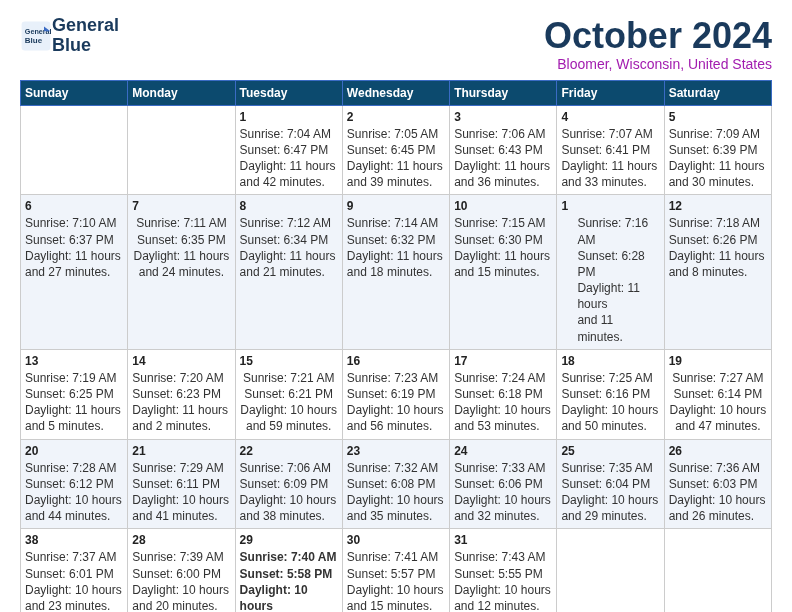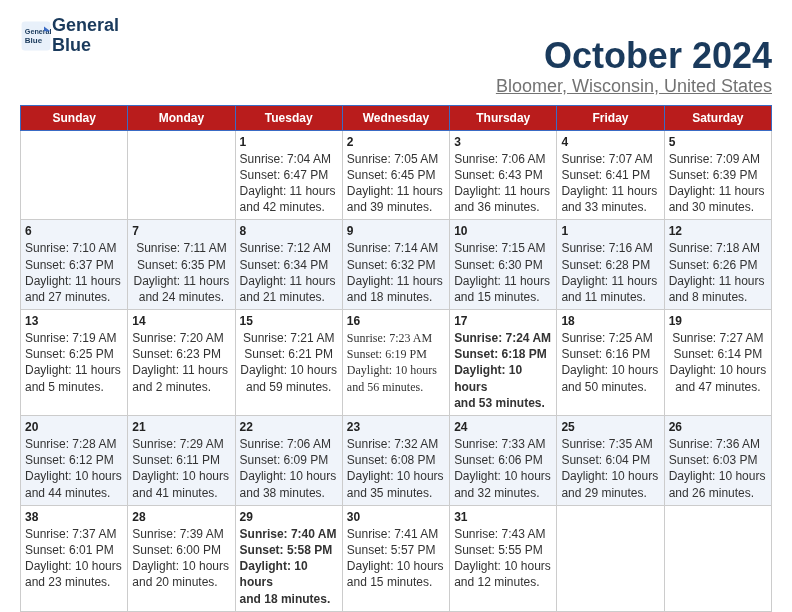--- a/index.html
+++ b/index.html
@@ -35,39 +35,37 @@
       height: 32px;
     }
     .title-area {
       text-align: right;
     }
     .calendar-title {
       font-size: 36px;
       font-weight: bold;
       color: #1a3a5c;
       line-height: 1.1;
-      margin-top: 20px;
     }
     .calendar-subtitle {
-      font-size: 18px;
-      color: #737373;
-      text-decoration: underline;
+      font-size: 14px;
+      color: #a21caf;
     }
     table {
       width: 100%;
       border-collapse: collapse;
       table-layout: fixed;
     }
     thead th {
-      background: #b91c1c;
+      background: #0c4a6e;
       color: #fff;
       font-size: 12px;
       font-weight: bold;
       padding: 5px 4px;
-      text-align: center;
+      text-align: left;
       border: 1px solid #3a6bc4;
     }
     tbody td {
       border: 1px solid #ccc;
       vertical-align: top;
       padding: 4px 4px 4px 4px;
       font-size: 10px;
       color: #222;
       min-height: 80px;
       height: 88px;
@@ -201,21 +199,21 @@
         </td>
         <td>
           <span class="day-num">10</span>
           <div class="day-detail" style="white-space: pre-line;">Sunrise: 7:15 AM
 Sunset: 6:30 PM
 Daylight: 11 hours
 and 15 minutes.</div>
         </td>
         <td>
           <span class="day-num">1</span>
-          <div class="day-detail" style="white-space: pre-line;">Sunrise: 7:16 AM
+          <div class="day-detail" style="white-space: pre-line; margin-left: 16px;">Sunrise: 7:16 AM
 Sunset: 6:28 PM
 Daylight: 11 hours
 and 11 minutes.</div>
         </td>
         <td>
           <span class="day-num">12</span>
           <div class="day-detail" style="white-space: pre-line;">Sunrise: 7:18 AM
 Sunset: 6:26 PM
 Daylight: 11 hours
 and 8 minutes.</div>
@@ -238,28 +236,28 @@
         </td>
         <td>
           <span class="day-num">15</span>
           <div class="day-detail" style="white-space: pre-line; text-align: center;">Sunrise: 7:21 AM
 Sunset: 6:21 PM
 Daylight: 10 hours
 and 59 minutes.</div>
         </td>
         <td>
           <span class="day-num">16</span>
-          <div class="day-detail" style="white-space: pre-line; font-family: Liberation Serif, serif;">Sunrise: 7:23 AM
+          <div class="day-detail" style="white-space: pre-line;">Sunrise: 7:23 AM
 Sunset: 6:19 PM
 Daylight: 10 hours
 and 56 minutes.</div>
         </td>
         <td>
           <span class="day-num">17</span>
-          <div class="day-detail" style="white-space: pre-line; font-weight: bold;">Sunrise: 7:24 AM
+          <div class="day-detail" style="white-space: pre-line;">Sunrise: 7:24 AM
 Sunset: 6:18 PM
 Daylight: 10 hours
 and 53 minutes.</div>
         </td>
         <td>
           <span class="day-num">18</span>
           <div class="day-detail" style="white-space: pre-line;">Sunrise: 7:25 AM
 Sunset: 6:16 PM
 Daylight: 10 hours
 and 50 minutes.</div>

